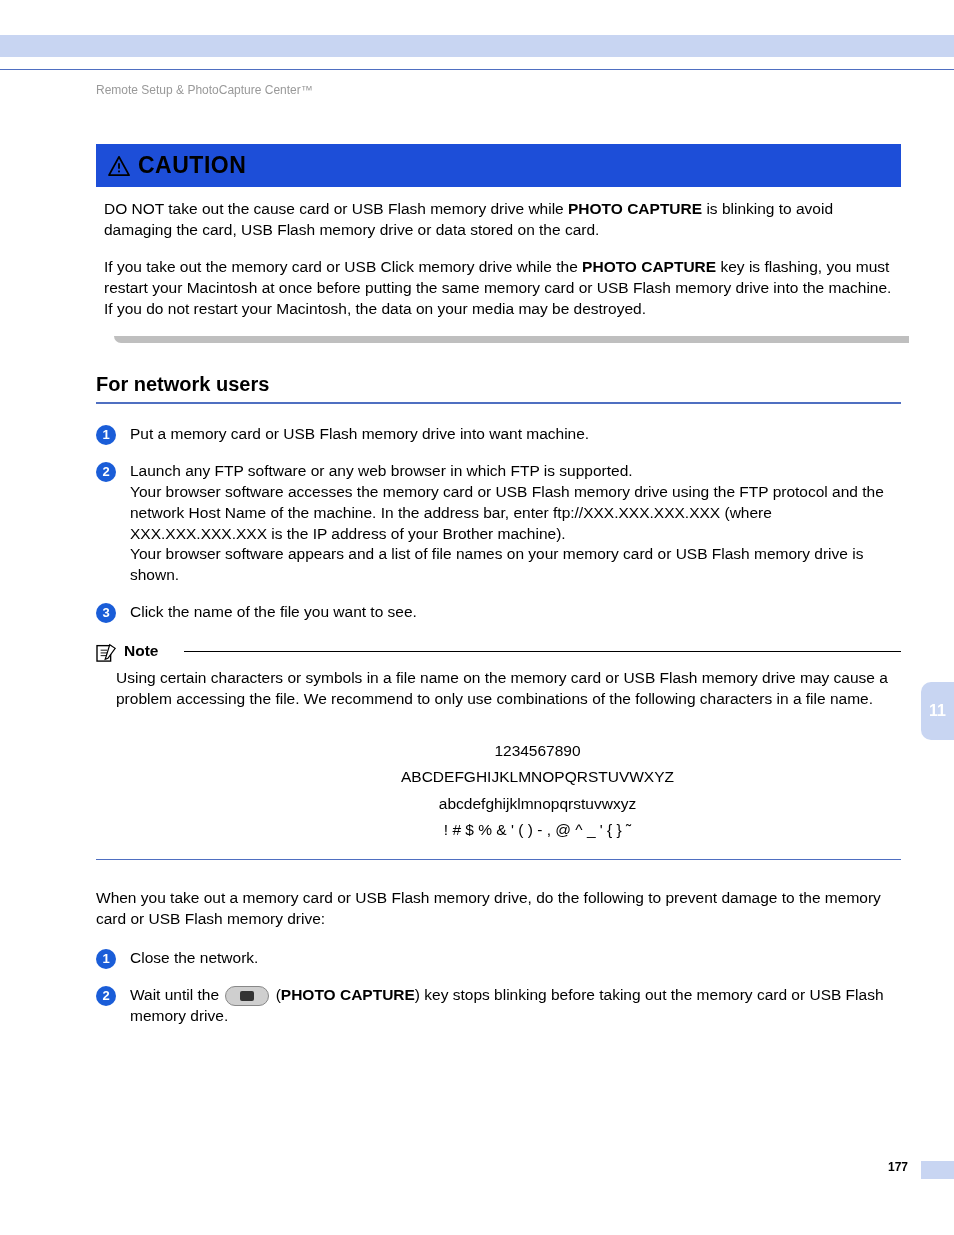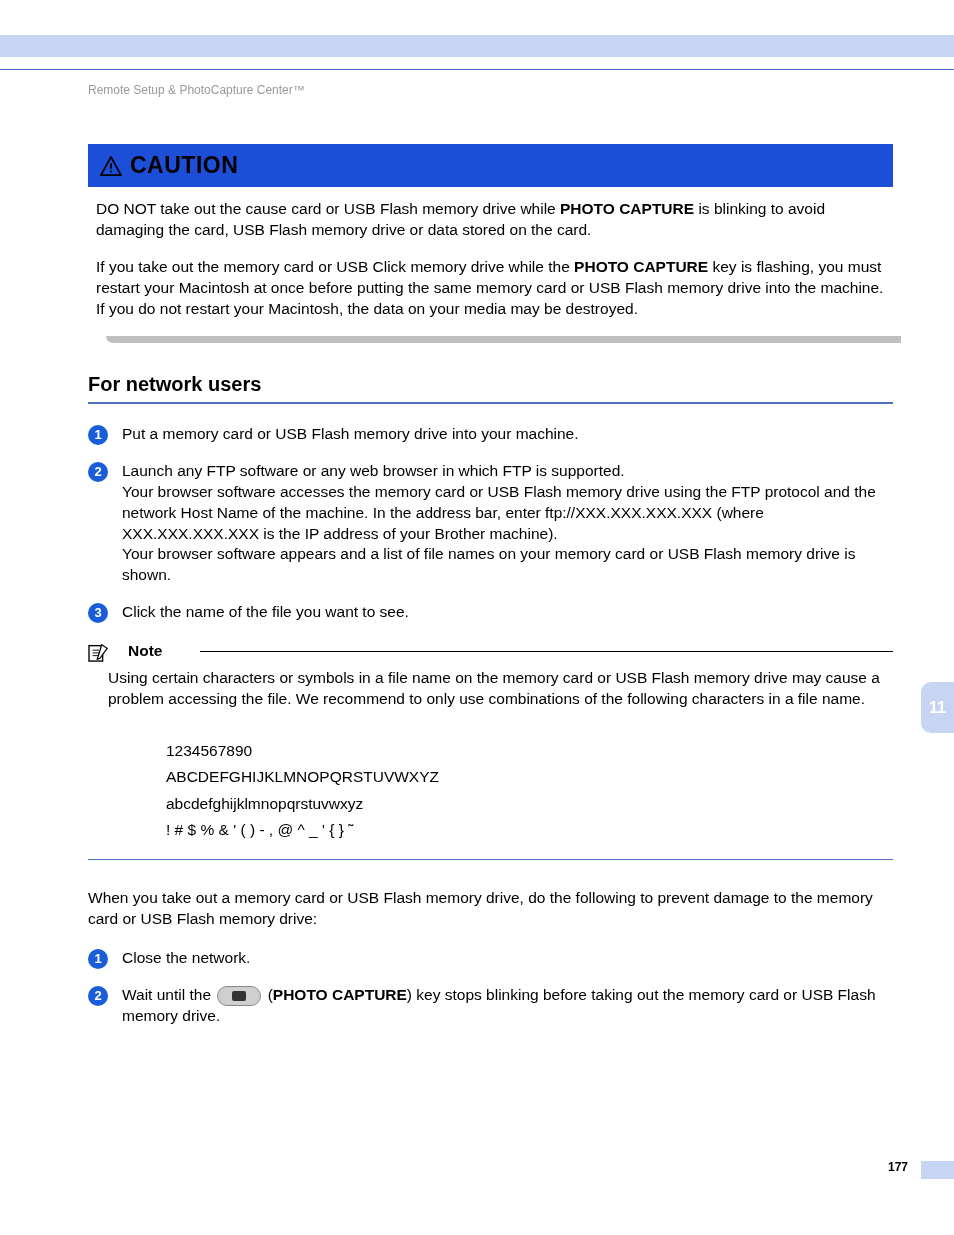--- a/index.html
+++ b/index.html
@@ -20,21 +20,21 @@
     background: #c8d5f2;
   }
   .top-rule {
     position: absolute;
     top: 69px; left: 0; right: 0;
     border-top: 1px solid #4f6fc1;
   }
   .page {
     position: absolute;
     top: 82px;
-    left: 88px;
+    left: 96px;
     width: 805px;
   }
   .running-head {
     font-size: 12px;
     color: #999;
     margin-bottom: 46px;
   }
   .caution-bar {
     background: #1d4ed8;
     padding: 6px 10px 6px 12px;
@@ -85,34 +85,35 @@
     background: #1a5dd8;
     color: #fff;
     font-weight: bold;
     font-size: 13px;
     text-align: center;
     line-height: 20px;
   }
   .note-head {
     display: flex;
     align-items: center;
-    gap: 18px;
+    gap: 6px;
     margin-bottom: 6px;
   }
   .note-icon {
     width: 22px; height: 20px;
     display: inline-block;
   }
   .note-label { font-weight: bold; }
   .note-rule-wrap { flex: 1; margin-left: 20px; }
   .note-rule { border-top: 1px solid #000; }
   .note-body { margin: 0 0 28px 20px; }
   .charset {
     margin: 0 0 16px 78px;
     line-height: 1.7;
+    text-align: center;
   }
   .note-end-rule { border-top: 1px solid #4f6fc1; margin: 0 0 28px 0; }
   .imperative { font-weight: normal; margin-bottom: 18px; }
   .key-pill {
     display: inline-flex;
     align-items: center;
     justify-content: center;
     background: #cfcfcf;
     border: 1px solid #888;
     border-radius: 12px;
@@ -122,21 +123,21 @@
   }
   .key-pill-inner {
     width: 14px; height: 10px;
     background: #333;
     border-radius: 2px;
   }
   .side-tab {
     position: absolute;
     right: 0;
     top: 682px;
-    width: 33px; height: 51px;
+    width: 33px; height: 58px;
     background: #c8d5f2;
     border-radius: 10px 0 0 10px;
     color: #fff;
     font-weight: bold;
     font-size: 16px;
     display: flex;
     align-items: center;
     justify-content: center;
   }
   .page-num {
@@ -186,21 +187,21 @@
   </div>
 
   <div class="section-end"></div>
 
   <div class="sect-title">For network users</div>
   <div class="sect-rule"></div>
 
   <div class="steps">
     <div class="step">
       <span class="step-marker">1</span>
-      <span>Put a memory card or USB Flash memory drive into your machine.</span>
+      <span>Put a memory card or USB Flash memory drive into want machine.</span>
     </div>
     <div class="step">
       <span class="step-marker">2</span>
       <span style="white-space:pre-line;">Launch any FTP software or any web browser in which FTP is supported.
 Your browser software accesses the memory card or USB Flash memory drive using the FTP protocol and the network Host Name of the machine. In the address bar, enter ftp://XXX.XXX.XXX.XXX (where XXX.XXX.XXX.XXX is the IP address of your Brother machine).
 Your browser software appears and a list of file names on your memory card or USB Flash memory drive is shown.</span>
     </div>
     <div class="step">
       <span class="step-marker">3</span>
       <span>Click the name of the file you want to see.</span>

